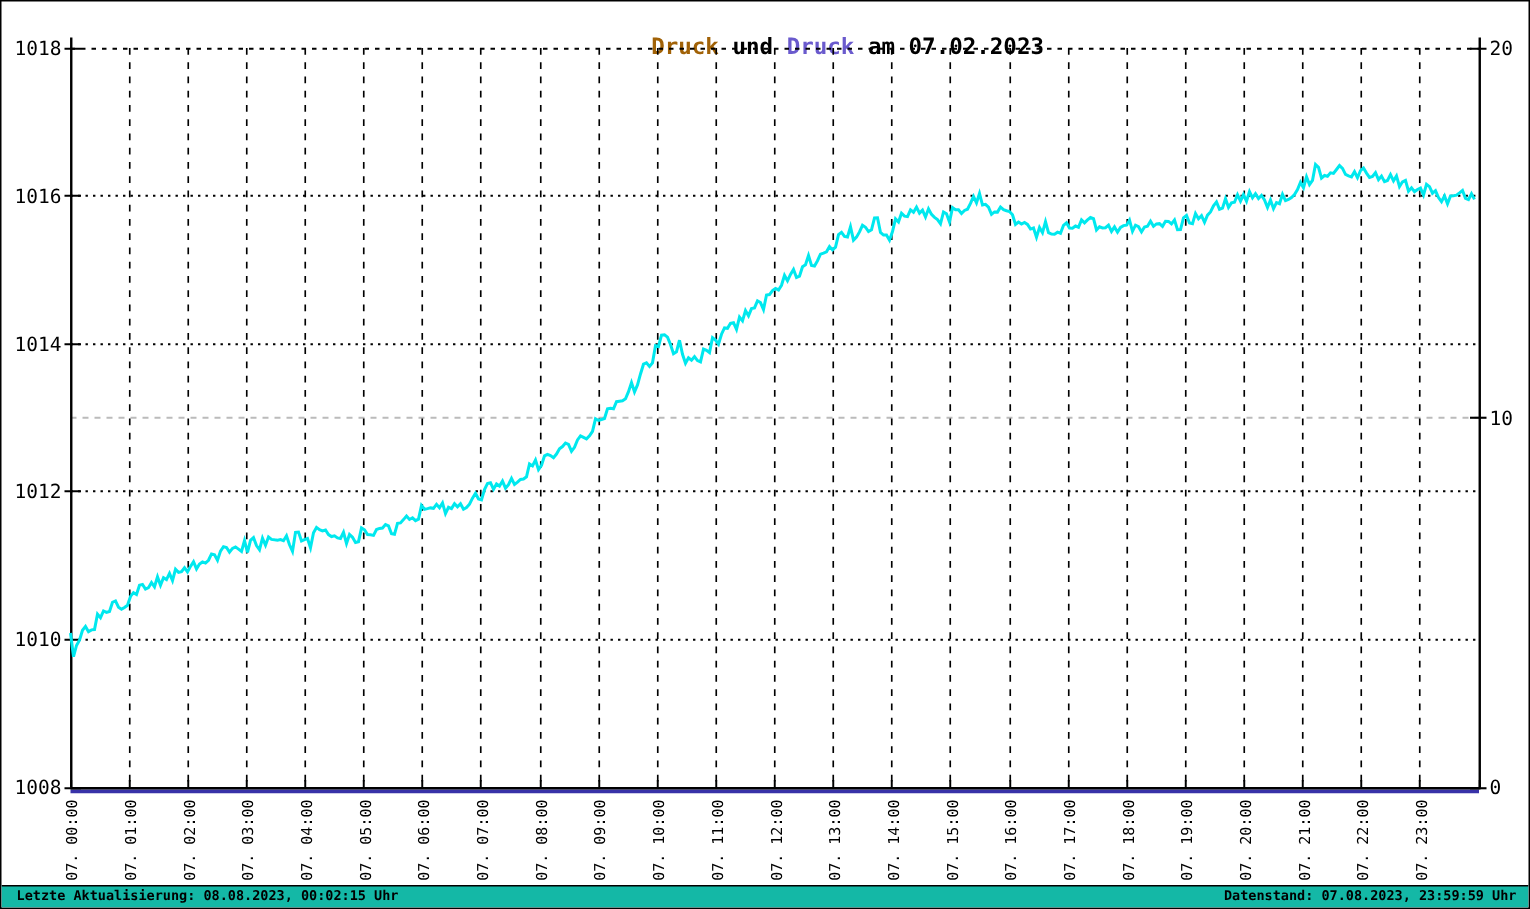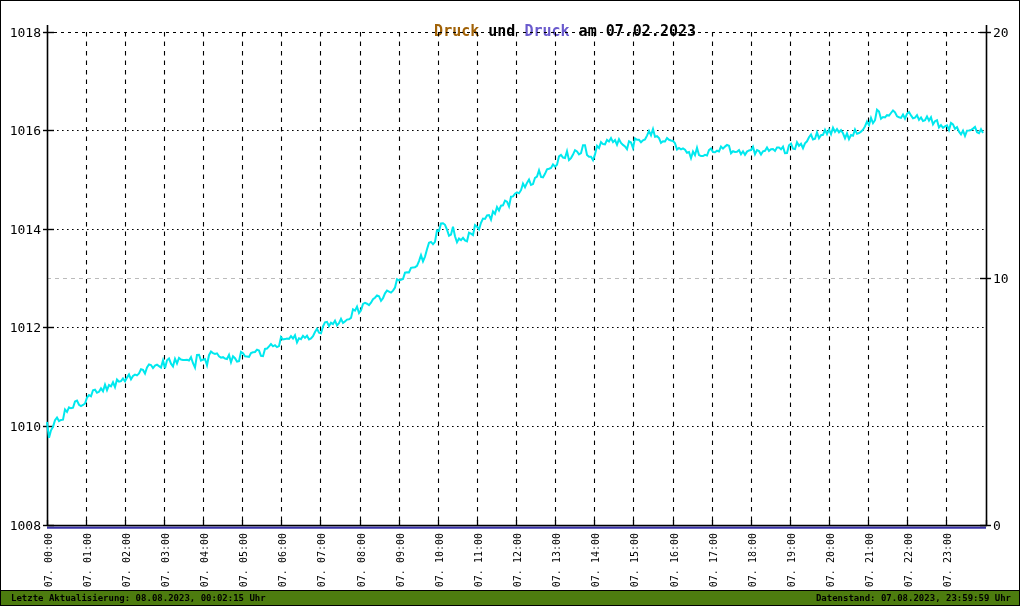--- a/index.html
+++ b/index.html
@@ -19,21 +19,21 @@
     white-space:pre;
     color:#000;
   }
   .title span{white-space:pre;}
   #chart{position:absolute;top:0;left:0;}
   svg text{font-family:"DejaVu Sans Mono", monospace;fill:#000;}
   .footer{
     position:absolute;left:0;bottom:0;width:100%;
     height:15px;
     border-top:1px solid #000;
-    background:#4d7c0f;
+    background:#14b8a6;
     display:flex;justify-content:space-between;align-items:center;
     font-size:9px;font-weight:bold;
     padding:0 8px 0 10px;
     box-sizing:border-box;
     white-space:pre;
   }
 </style>
 </head>
 <body>
 

